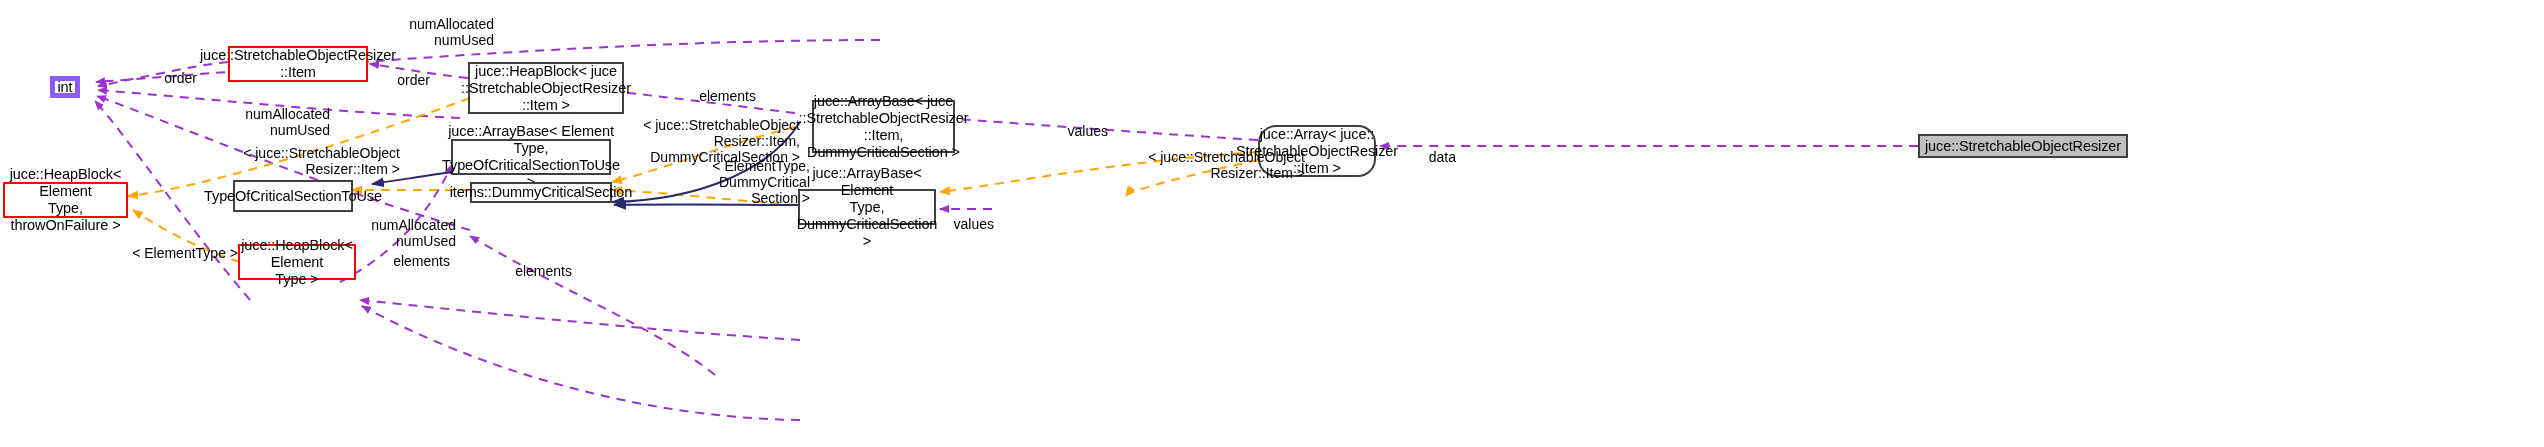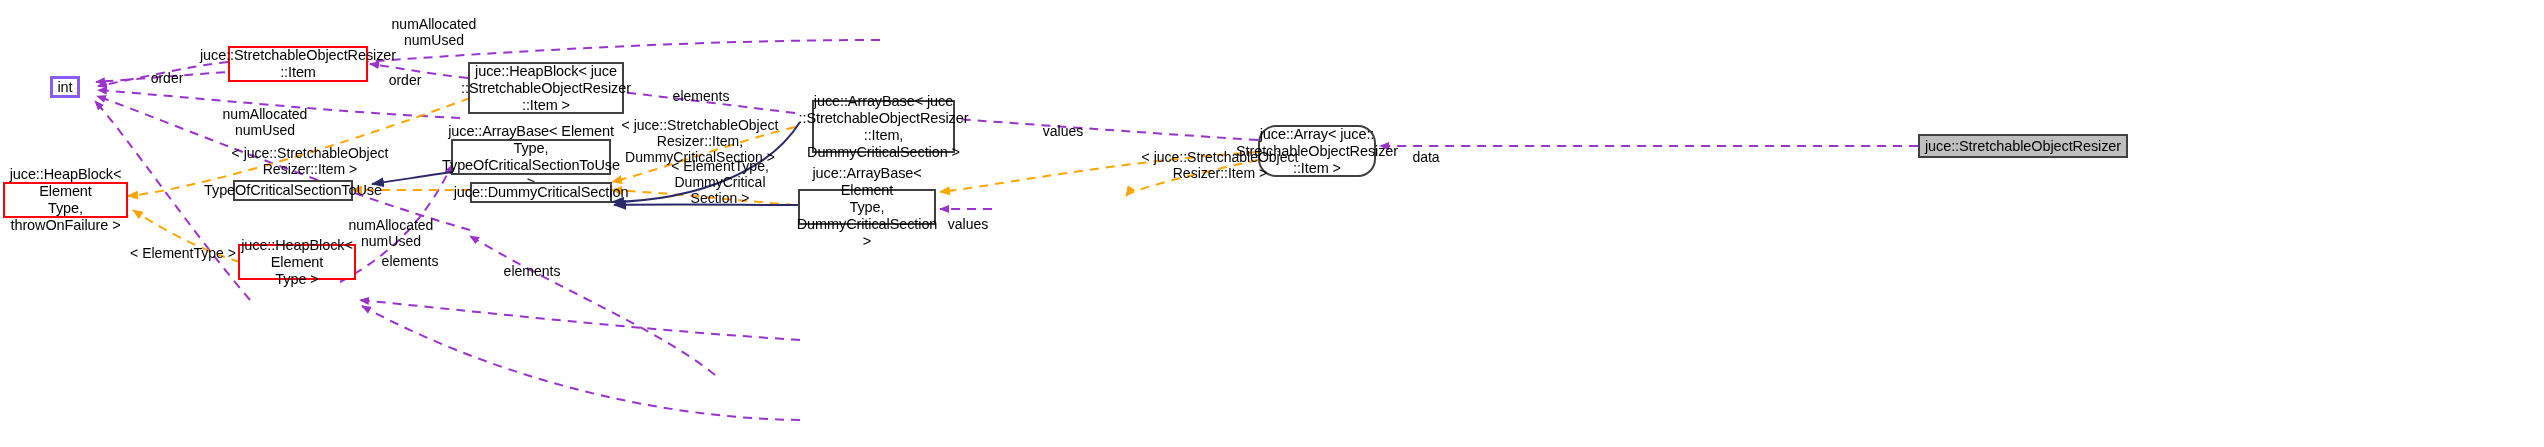--- a/index.html
+++ b/index.html
@@ -34,29 +34,29 @@
     border: 1px solid #404040;
     color: #000000;
     font-size: 14.5px;
     line-height: 17px;
     letter-spacing: -0.1px;
     white-space: pre-line;
     padding: 2px 5px;
   }
   .node.thick   { border-width: 2px; border-color: #404040; }
   .node.red     { border: 2px solid #ff0000; }
-  .node.plain   { border: 3px solid #8b5cf6; }
+  .node.plain   { border: 5px solid #8b5cf6; }
   .node.current { background: #bfbfbf; border: 2px solid #404040; }
   .edge-label {
     position: absolute;
     font-family: "Liberation Sans", sans-serif;
     font-size: 14px;
     line-height: 16px;
     color: #000000;
-    text-align: center;
+    text-align: right;
     white-space: pre-line;
     pointer-events: none;
   }
 </style>
 </head>
 <body>
 
 <div id="canvas">
 
   <svg id="edges" viewBox="0 0 2544 447" width="2544" height="447" xmlns="http://www.w3.org/2000/svg">
@@ -131,26 +131,26 @@
     <span>juce::ArrayBase&lt; juce
 ::StretchableObjectResizer
 ::Item, DummyCriticalSection &gt;</span>
   </div>
 
   <div class="node thick" style="left:451px; top:139px; width:160px; height:36px;">
     <span>juce::ArrayBase&lt; Element
 Type, TypeOfCriticalSectionToUse &gt;</span>
   </div>
 
-  <div class="node thick" style="left:233px; top:180px; width:120px; height:21px;">
+  <div class="node thick" style="left:233px; top:180px; width:120px; height:32px;">
     <span>TypeOfCriticalSectionToUse</span>
   </div>
 
   <div class="node thick" style="left:470px; top:182px; width:142px; height:21px;">
-    <span>juce::DummyCriticalSection</span>
+    <span>items::DummyCriticalSection</span>
   </div>
 
   <div class="node red" style="left:3px; top:182px; width:125px; height:36px;">
     <span>juce::HeapBlock&lt; Element
 Type, throwOnFailure &gt;</span>
   </div>
 
   <div class="node red" style="left:238px; top:244px; width:118px; height:36px;">
     <span>juce::HeapBlock&lt; Element
 Type &gt;</span>

